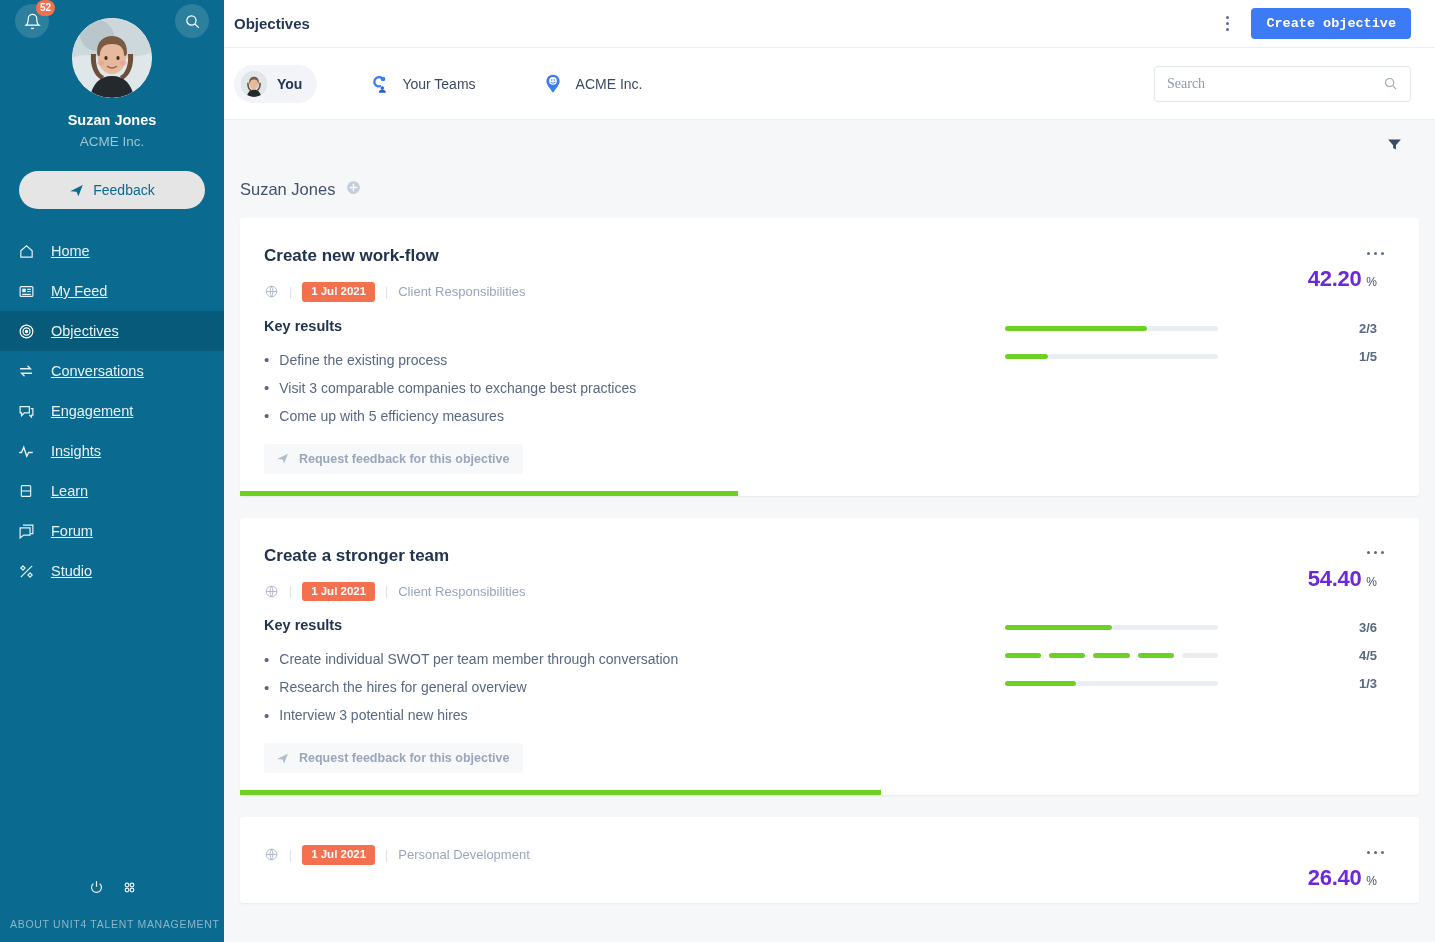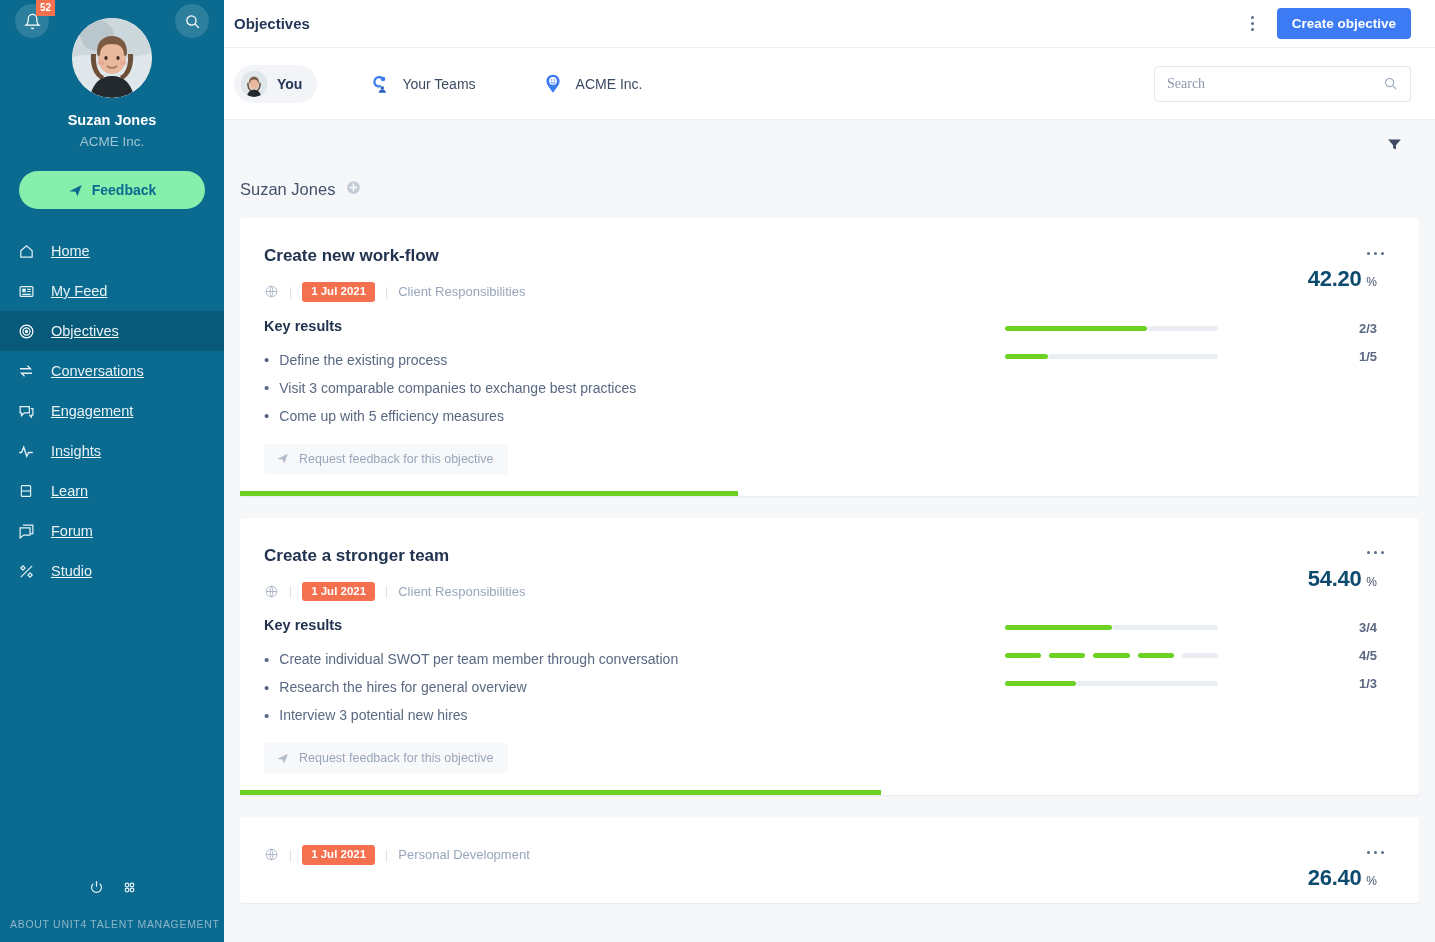--- a/index.html
+++ b/index.html
@@ -37,21 +37,21 @@
   }
   .sb-bell { left: 15px; }
   .sb-search { right: 15px; }
   .badge {
     position: absolute;
     top: -4px; right: -6px;
     background: #f4704f;
     color: #fff;
     font-size: 10px;
     font-weight: bold;
-    border-radius: 0;
+    border-radius: 8px;
     min-width: 19px;
     height: 16px;
     line-height: 16px;
     text-align: center;
     padding: 0 3px;
   }
   .avatar-big {
     width: 80px; height: 80px;
     border-radius: 50%;
     margin: 6px auto 0;
@@ -70,28 +70,28 @@
     text-align: center;
     font-size: 13.5px;
     margin-top: 6px;
     color: #9fc4d4;
   }
   .feedback-btn {
     margin: 22px auto 0;
     width: 186px;
     height: 38px;
     border-radius: 19px;
-    background: #86efac;
+    background: #e5e5e5;
     color: #0b6a8f;
     display: flex;
     align-items: center;
     justify-content: center;
     gap: 9px;
     font-size: 14px;
-    font-weight: bold;
+    font-weight: normal;
     cursor: pointer;
   }
 
   .nav { margin-top: 22px; text-decoration: underline; }
   .nav-item {
     height: 40px;
     display: flex;
     align-items: center;
     padding-left: 17px;
     gap: 16px;
@@ -169,21 +169,21 @@
     height: 31px;
     background: #3d7bf5;
     color: #fff;
     border-radius: 4px;
     font-size: 13.5px;
     font-weight: bold;
     padding: 0 15px;
     display: flex; align-items: center;
     cursor: pointer;
     border: none;
-    font-family: Liberation Sans, sans-serif;
+    font-family: Liberation Mono, monospace;
   }
 
   .tabbar {
     height: 72px;
     flex: 0 0 72px;
     display: flex;
     align-items: center;
     padding: 0 24px 0 10px;
     border-bottom: 1px solid #edf0f3;
     background: #fff;
@@ -311,40 +311,40 @@
   .req-btn {
     margin-top: 14px;
     height: 30px;
     background: #f7f8fa;
     border-radius: 3px;
     display: inline-flex;
     align-items: center;
     gap: 10px;
     padding: 0 14px 0 12px;
     font-size: 12.5px;
-    font-weight: normal;
+    font-weight: bold;
     color: #9aa6bb;
     cursor: pointer;
   }
 
   .card-right {
     flex: 0 0 390px;
     padding-bottom: 22px;
     display: flex;
     flex-direction: column;
     align-items: flex-end;
   }
   .pct {
     display: flex;
     align-items: baseline;
     gap: 5px;
     margin-bottom: 22px;
     padding-right: 18px;
   }
-  .pct-num { font-size: 22px; font-weight: bold; color: #0c4a6e; letter-spacing: -0.3px;}
+  .pct-num { font-size: 22px; font-weight: bold; color: #6d28d9; letter-spacing: -0.3px;}
   .pct-sym { font-size: 12px; color: #44516b; }
 
   .kr-bars { width: 100%; padding-right: 18px; }
   .kr-bar-row {
     height: 28px;
     display: flex;
     align-items: center;
     gap: 0;
   }
   .bar-track {
@@ -749,21 +749,21 @@
         <div class="pct">
           <span class="pct-num">54.40</span>
           <span class="pct-sym">%</span>
         </div>
         <div class="kr-bars">
           <div class="kr-bar-row">
             <span class="bar-track">
                 <span class="seg on" style="width: 106.5px;"></span>
                 <span class="seg" style="width: 106.5px;"></span>
               </span>
-            <span class="bar-frac">3/4</span>
+            <span class="bar-frac">3/6</span>
           </div>
           <div class="kr-bar-row">
             <span class="bar-track">
                 <span class="seg on" style="width: 36.2px; margin-right: 8px;"></span>
                 <span class="seg on" style="width: 36.2px; margin-right: 8px;"></span>
                 <span class="seg on" style="width: 36.2px; margin-right: 8px;"></span>
                 <span class="seg on" style="width: 36.2px; margin-right: 8px;"></span>
                 <span class="seg" style="width: 36.2px; margin-right: 0px;"></span>
               </span>
             <span class="bar-frac">4/5</span>

